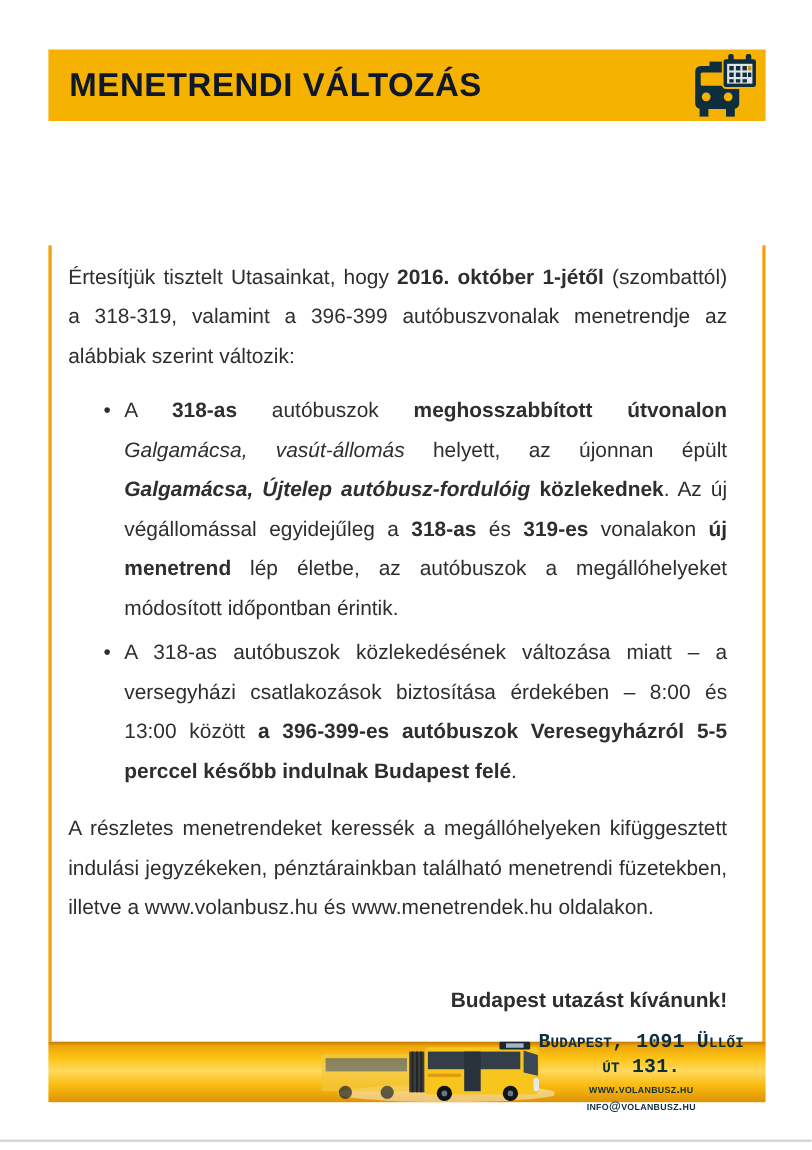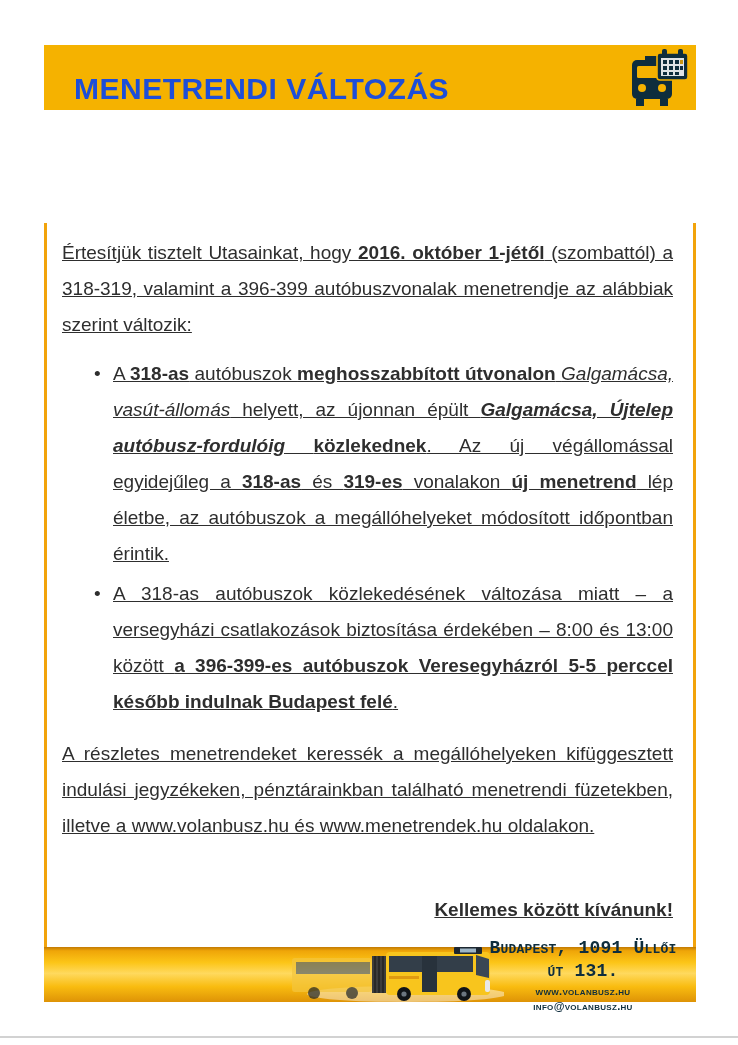--- a/index.html
+++ b/index.html
@@ -7,40 +7,40 @@
     width:738px;height:1045px;background:#ffffff;
     font-family:"Liberation Sans","DejaVu Sans",sans-serif;
     -webkit-font-smoothing:antialiased;
   }
   .page{position:relative;width:738px;height:1045px;background:#fff;overflow:hidden;}
   .col{position:absolute;left:44px;width:652px;}
 
   
   .header-bar{top:45px;height:65px;background:#F5B200;}
   .header-bar h1{
-    margin:11px;padding-left:19px;line-height:66px;
-    font-size:30px;font-weight:bold;letter-spacing:.5px;color:#1d4ed8;
+    margin:0;padding-left:19px;line-height:66px;
+    font-size:30px;font-weight:bold;letter-spacing:.5px;color:#0f172a;
   }
   .header-icon{position:absolute;right:7px;top:3px;width:58px;height:60px;}
 
   
   .dark-block{top:115px;background:#0E2D3D;}
   .dark-bar1{height:48px;line-height:50px;}
   .dark-sep{height:4px;background:#ffffff;}
   .dark-bar2{height:51px;line-height:52px;}
   .dark-bar1,.dark-bar2{
     color:#ffffff;font-size:20px;font-weight:bold;padding-left:19px;letter-spacing:.2px;
   }
 
   
   .body-box{
     top:223px;height:724px;box-sizing:border-box;
     border-left:3px solid #F2A30B;border-right:3px solid #F2A30B;
-    padding:12px 20px 0 15px;
-    font-size:19px;line-height:36px;color:#2E2E2E;text-align:justify;text-decoration:underline;
+    padding:12px 32px 0 15px;
+    font-size:19px;line-height:36px;color:#2E2E2E;text-align:justify;
   }
   .body-box p{margin:0;}
   .rb{font-weight:bold;}
   .ri{font-style:italic;}
   ul.change-list{margin:13px 0 14px 0;padding-left:51px;list-style:none;}
   ul.change-list li{position:relative;margin-bottom:4px;}
   ul.change-list li:last-child{margin-bottom:16px;}
   ul.change-list li::before{content:"\2022";position:absolute;left:-19px;top:0;}
   p.outro{margin:0;}
   p.closing{margin:48px 0 0 0;text-align:right;font-weight:bold;}
@@ -104,21 +104,21 @@
   </div>
 
 
   <div class="col body-box">
     <p class="intro"><span>Értesítjük tisztelt Utasainkat, hogy </span><span class="rb">2016. október 1-jétől</span><span> (szombattól) a 318-319, valamint a 396-399 autóbuszvonalak menetrendje az alábbiak szerint változik:</span></p>
     <ul class="change-list">
       <li><span>A </span><span class="rb">318-as</span><span> autóbuszok </span><span class="rb">meghosszabbított útvonalon</span><span> </span><span class="ri">Galgamácsa, vasút-állomás</span><span> helyett, az újonnan épült </span><span class="rb ri">Galgamácsa, Újtelep autóbusz-fordulóig</span><span> </span><span class="rb">közlekednek</span><span>. Az új végállomással egyidejűleg a </span><span class="rb">318-as</span><span> és </span><span class="rb">319-es</span><span> vonalakon </span><span class="rb">új menetrend</span><span> lép életbe, az autóbuszok a megállóhelyeket módosított időpontban érintik.</span></li>
       <li><span>A 318-as autóbuszok közlekedésének változása miatt – a versegyházi csatlakozások biztosítása érdekében – 8:00 és 13:00 között </span><span class="rb">a 396-399-es autóbuszok Veresegyházról 5-5 perccel később indulnak Budapest felé</span><span>.</span></li>
     </ul>
     <p class="outro"><span>A részletes menetrendeket keressék a megállóhelyeken kifüggesztett indulási jegyzékeken, pénztárainkban található menetrendi füzetekben, illetve a www.volanbusz.hu és www.menetrendek.hu oldalakon.</span></p>
-    <p class="closing">Kellemes között kívánunk!</p>
+    <p class="closing">Budapest utazást kívánunk!</p>
   </div>
 
   <div class="col footer-banner">
 
     <span class="bus-img">
       <svg width="212" height="56" viewBox="0 0 212 56">
         <ellipse cx="115" cy="48" rx="100" ry="8" fill="rgba(255,255,255,0.45)"></ellipse>
         <g opacity="0.7">
           <rect x="0" y="12" width="80" height="34" rx="3" fill="#F4C63F"></rect>
           <rect x="4" y="16" width="74" height="12" fill="#5A6570"></rect>

